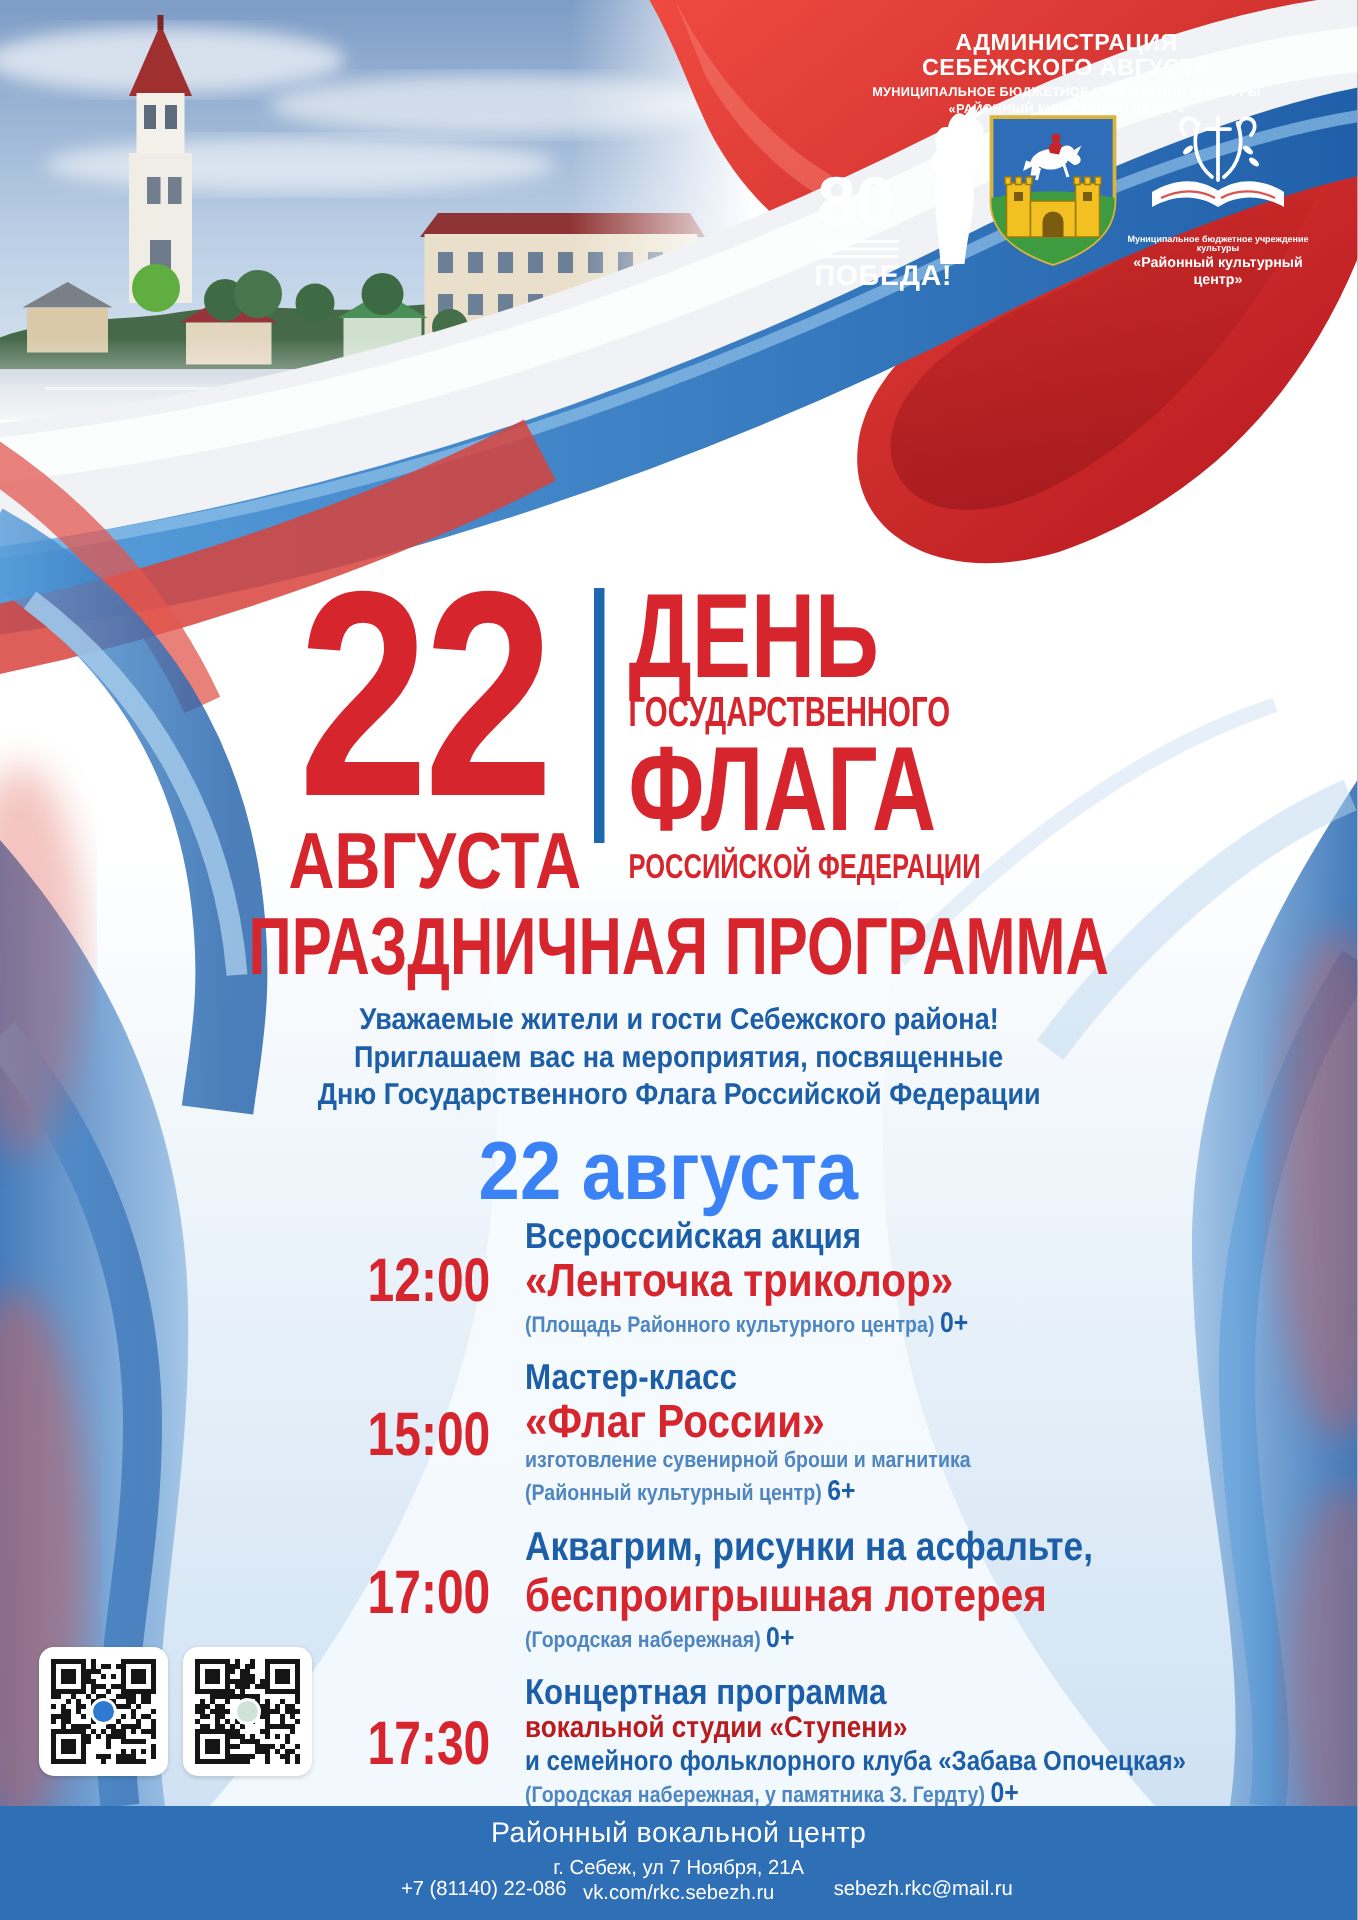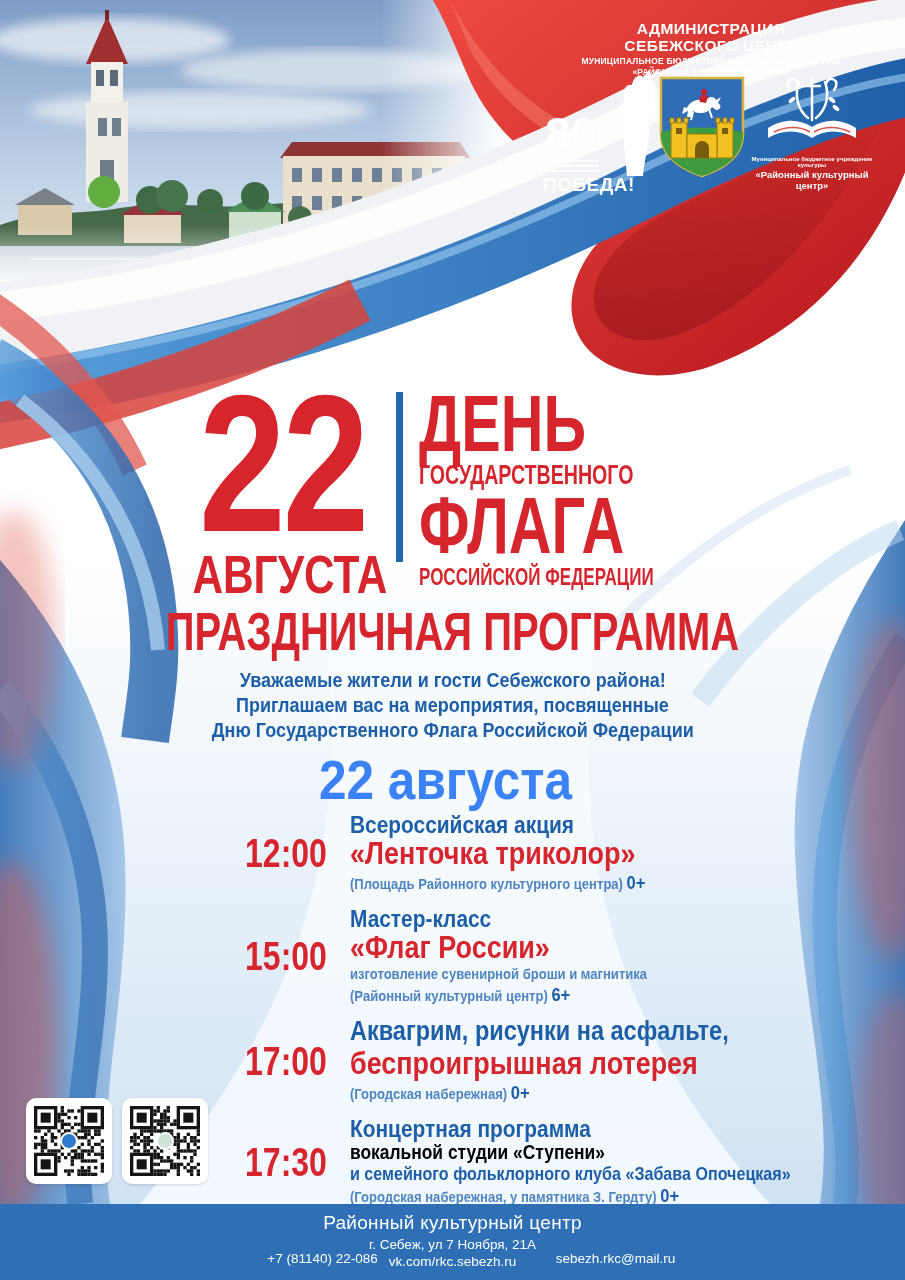--- a/index.html
+++ b/index.html
@@ -51,21 +51,21 @@
   .sched-date{left:0;top:748px;width:892px;text-align:center;color:#3b82f6;
               font-size:55px;font-weight:bold;}
 
   
   .schedule{left:222px;top:812px;width:560px;}
   .srow{display:flex;align-items:center;margin-bottom:10px;}
   .stime{width:102px;flex:none;font-size:41px;font-weight:bold;color:#d6252c;text-align:right;}
   .sbody{margin-left:26px;white-space:nowrap;}
   .l-title{font-size:24px;font-weight:bold;color:#1c5fa8;line-height:1.05;}
   .l-title.big{font-size:27px;line-height:1.1;}
-  .l-sub{font-size:20px;font-weight:bold;color:#000000;line-height:1.1;}
+  .l-sub{font-size:20px;font-weight:bold;color:#b91c1c;line-height:1.1;}
   .l-sub2{font-size:18.5px;font-weight:bold;color:#1c5fa8;line-height:1.15;}
   .l-high{font-size:31px;font-weight:bold;color:#d6252c;line-height:1.1;}
   .l-note{font-size:15px;font-weight:bold;color:#4f86c2;line-height:1.15;}
   .l-loc{font-size:15px;font-weight:bold;color:#4f86c2;line-height:1.3;}
   .l-loc .age{font-size:19px;color:#1c5fa8;}
 
   
   .qrs{left:26px;top:1098px;display:flex;gap:10px;}
   .qr{width:86px;height:86px;background:#fff;border-radius:10px;padding:8px;box-sizing:border-box;
       box-shadow:0 1px 3px rgba(0,0,0,.15);}
@@ -231,21 +231,21 @@
       <path d="M-15,300 C55,345 105,405 135,470" fill="none" stroke="#e2574f" stroke-width="26" opacity=".75"></path>
       <path d="M-10,360 C80,410 135,490 150,590 C160,660 150,700 145,740" fill="none" stroke="url(#gBlue)" stroke-width="48" opacity=".8"></path>
       <path d="M20,400 C100,460 150,550 158,650" fill="none" stroke="#a8cdec" stroke-width="14" opacity=".8"></path>
       <path d="M600,640 C680,560 760,500 850,470" fill="none" stroke="#cfe2f2" stroke-width="10" opacity=".5"></path>
       <path d="M700,700 C760,620 830,560 900,530" fill="none" stroke="#bcd7ee" stroke-width="22" opacity=".5"></path>
     </g>
   </svg>
 
   <div class="abs admin">
     <div class="b">АДМИНИСТРАЦИЯ</div>
-    <div class="b">СЕБЕЖСКОГО ЦЕНТР</div>
+    <div class="b">СЕБЕЖСКОГО АВГУСТА</div>
     <div class="sm">МУНИЦИПАЛЬНОЕ БЮДЖЕТНОЕ УЧРЕЖДЕНИЕ КУЛЬТУРЫ</div>
     <div class="sm">«РАЙОННЫЙ КУЛЬТУРНЫЙ ЦЕНТР»</div>
   </div>
 
   <div class="abs victory">
     <svg width="62" height="106" viewBox="0 0 62 106">
       <path d="M30,106 C28,78 24,60 28,46 C22,42 23,33 28,30 C24,22 29,13 35,15 C36,8 42,3 46,7 L52,0 L54,10 C60,13 60,22 55,26 C61,33 57,44 50,46 C56,62 48,84 46,106 Z" fill="#fff"></path>
       <path d="M46,12 L61,2" stroke="#fff" stroke-width="3" stroke-linecap="round"></path>
     </svg>
     <div class="num">80</div>
@@ -685,21 +685,21 @@
           <rect x="1" y="15" width="5" height="5" fill="#ffffff"></rect>
           <rect x="2" y="16" width="3" height="3" fill="#151515"></rect>
           <circle cx="10.5" cy="10.5" r="2.7" fill="#fff"></circle>
           <circle cx="10.5" cy="10.5" r="2.1" fill="#cfe3d8"></circle>
         </svg>
       </div>
   </div>
 
   <div class="abs footer">
     <div class="f-center">
-      <div class="f-org">Районный культурный центр</div>
+      <div class="f-org">Районный вокальной центр</div>
       <div class="f-addr">г. Себеж, ул 7 Ноября, 21А</div>
       <div class="f-vk">vk.com/rkc.sebezh.ru</div>
     </div>
     <div class="f-phone">+7 (81140) 22-086</div>
     <div class="f-email">sebezh.rkc@mail.ru</div>
   </div>
 
 </div>
 
 </body></html>

